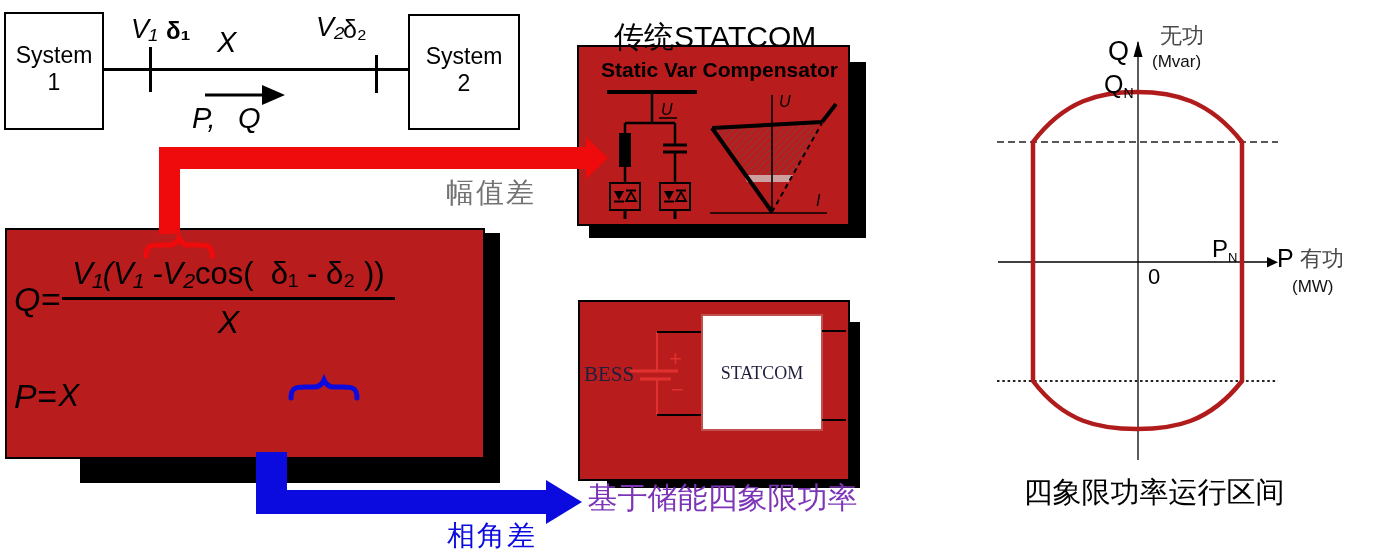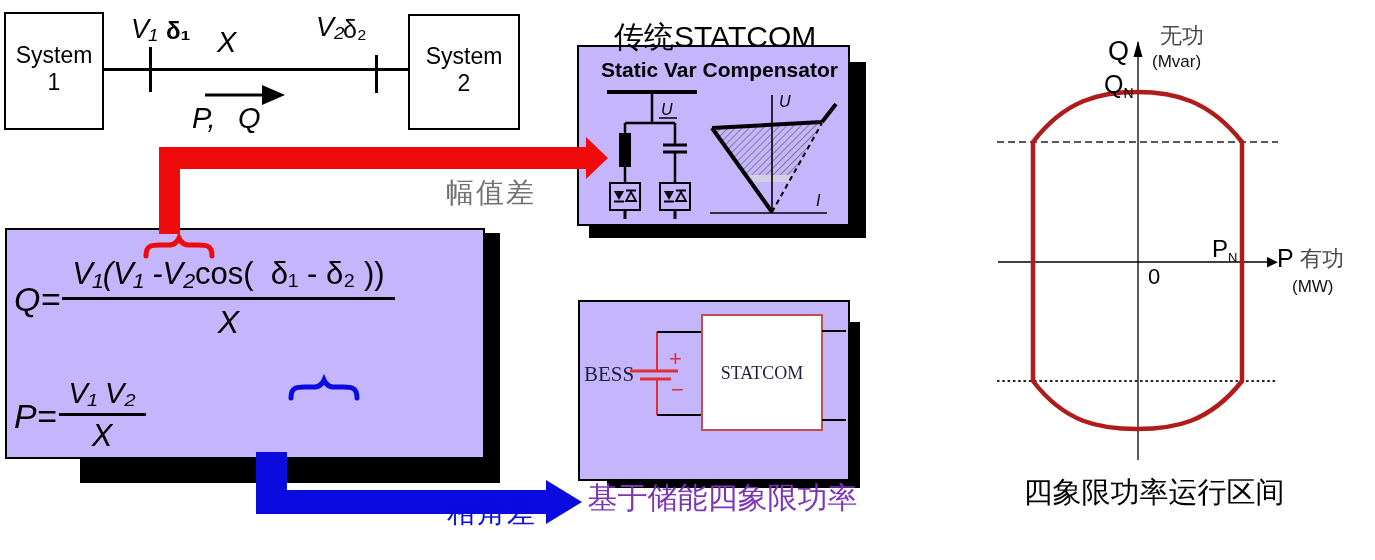--- a/index.html
+++ b/index.html
@@ -3,21 +3,21 @@
 <meta charset="utf-8">
 <style>
   html,body{margin:0;padding:0;background:#fff;}
   #slide{position:relative;width:1375px;height:560px;background:#fff;overflow:hidden;
          font-family:"Liberation Sans","DejaVu Sans",sans-serif;color:#000;}
   .abs{position:absolute;}
   .sysbox{border:2.5px solid #000;background:#fff;text-align:center;font-size:23px;line-height:27px;z-index:2;}
   .lbl{white-space:nowrap;}
   .it{font-style:italic;}
   .shadow{background:#000;z-index:1;}
-  .panel{background:#c4b5fd;border:2.5px solid #000;z-index:2;}
+  .panel{background:#b91c1c;border:2.5px solid #000;z-index:2;}
   
   .frow{display:flex;align-items:center;z-index:3;}
   .frow span{white-space:pre;}
   .flhs{font-style:italic;font-size:34px;margin-right:2px;}
   .frac{display:inline-flex;flex-direction:column;align-items:center;}
   .fnum{border-bottom:3px solid #000;padding:0 10px 3px 10px;text-align:center;}
   .fnumQ{font-size:31px;line-height:40px;}
   .fdenQ{font-size:32px;line-height:44px;font-style:italic;}
   .fnumP{font-size:29px;line-height:34px;}
   .fdenP{font-size:31px;line-height:40px;font-style:italic;}
@@ -67,21 +67,20 @@
     <span class="flhs">Q=</span>
     <span class="frac">
       <span class="fnum fnumQ"><span class="it">V₁(V₁ -V₂</span><span>cos(</span><span>  δ₁ - δ₂ ))</span></span>
       <span class="fdenQ">X</span>
     </span>
   </div>
 
   <div class="abs frow" style="left:14px;top:376px;">
     <span class="flhs">P=</span>
     <span class="frac">
-      <span class="fnum fnumP it">V₁ V₂</span>
       <span class="fdenP">X</span>
     </span>
   </div>
 
   <svg class="abs" style="left:143px;top:236px;z-index:5;" width="72" height="24">
     <path d="M3,20 C3,9 9,9 17,9 L27,9 C33,9 36,2 36,2 C36,2 39,9 45,9 L55,9 C63,9 69,9 69,20" fill="none" stroke="#ef0b0b" stroke-width="5" stroke-linecap="round"></path>
   </svg>
   <svg class="abs" style="left:288px;top:378px;z-index:5;" width="72" height="24">
     <path d="M3,20 C3,9 9,9 17,9 L27,9 C33,9 36,2 36,2 C36,2 39,9 45,9 L55,9 C63,9 69,9 69,20" fill="none" stroke="#0b0be0" stroke-width="5" stroke-linecap="round"></path>
   </svg>
@@ -160,21 +159,21 @@
     <rect x="124" y="15" width="120" height="115" fill="#fff" stroke="#c0504d" stroke-width="2"></rect>
     <text x="184" y="79" font-size="18" text-anchor="middle" font-family="Liberation Serif, DejaVu Serif, serif" fill="#1f1f3d">STATCOM</text>
 
     <line x1="244" y1="31" x2="268" y2="31" stroke="#000" stroke-width="2"></line>
     <line x1="244" y1="120" x2="268" y2="120" stroke="#000" stroke-width="2"></line>
   </svg>
 
   <div class="abs arrowpiece" style="left:256px;top:452px;width:31px;height:62px;background:#0b0be0;"></div>
   <div class="abs arrowpiece" style="left:256px;top:490px;width:290px;height:24px;background:#0b0be0;"></div>
   <div class="abs tri" style="left:546px;top:480px;border-top:22px solid transparent;border-bottom:22px solid transparent;border-left:36px solid #0b0be0;"></div>
-  <div class="abs lbl cjk-blue" style="left:447px;top:494px;color:#0b0be0;">相角差</div>
+  <div class="abs lbl cjk-blue" style="left:447px;top:517px;color:#0b0be0;">相角差</div>
 
   <div class="abs purple-caption" style="left:575px;top:480px;width:295px;color:#7d35b8;">
     <div>基于储能四象限功率</div>
   </div>
 
   <svg class="abs" style="left:980px;top:15px;z-index:2;" width="395" height="500">
 
     <line x1="17" y1="127" x2="298" y2="127" stroke="#222" stroke-width="1.6" stroke-dasharray="7,4"></line>
     <line x1="17" y1="366" x2="298" y2="366" stroke="#222" stroke-width="2" stroke-dasharray="2.5,2.8"></line>
 

